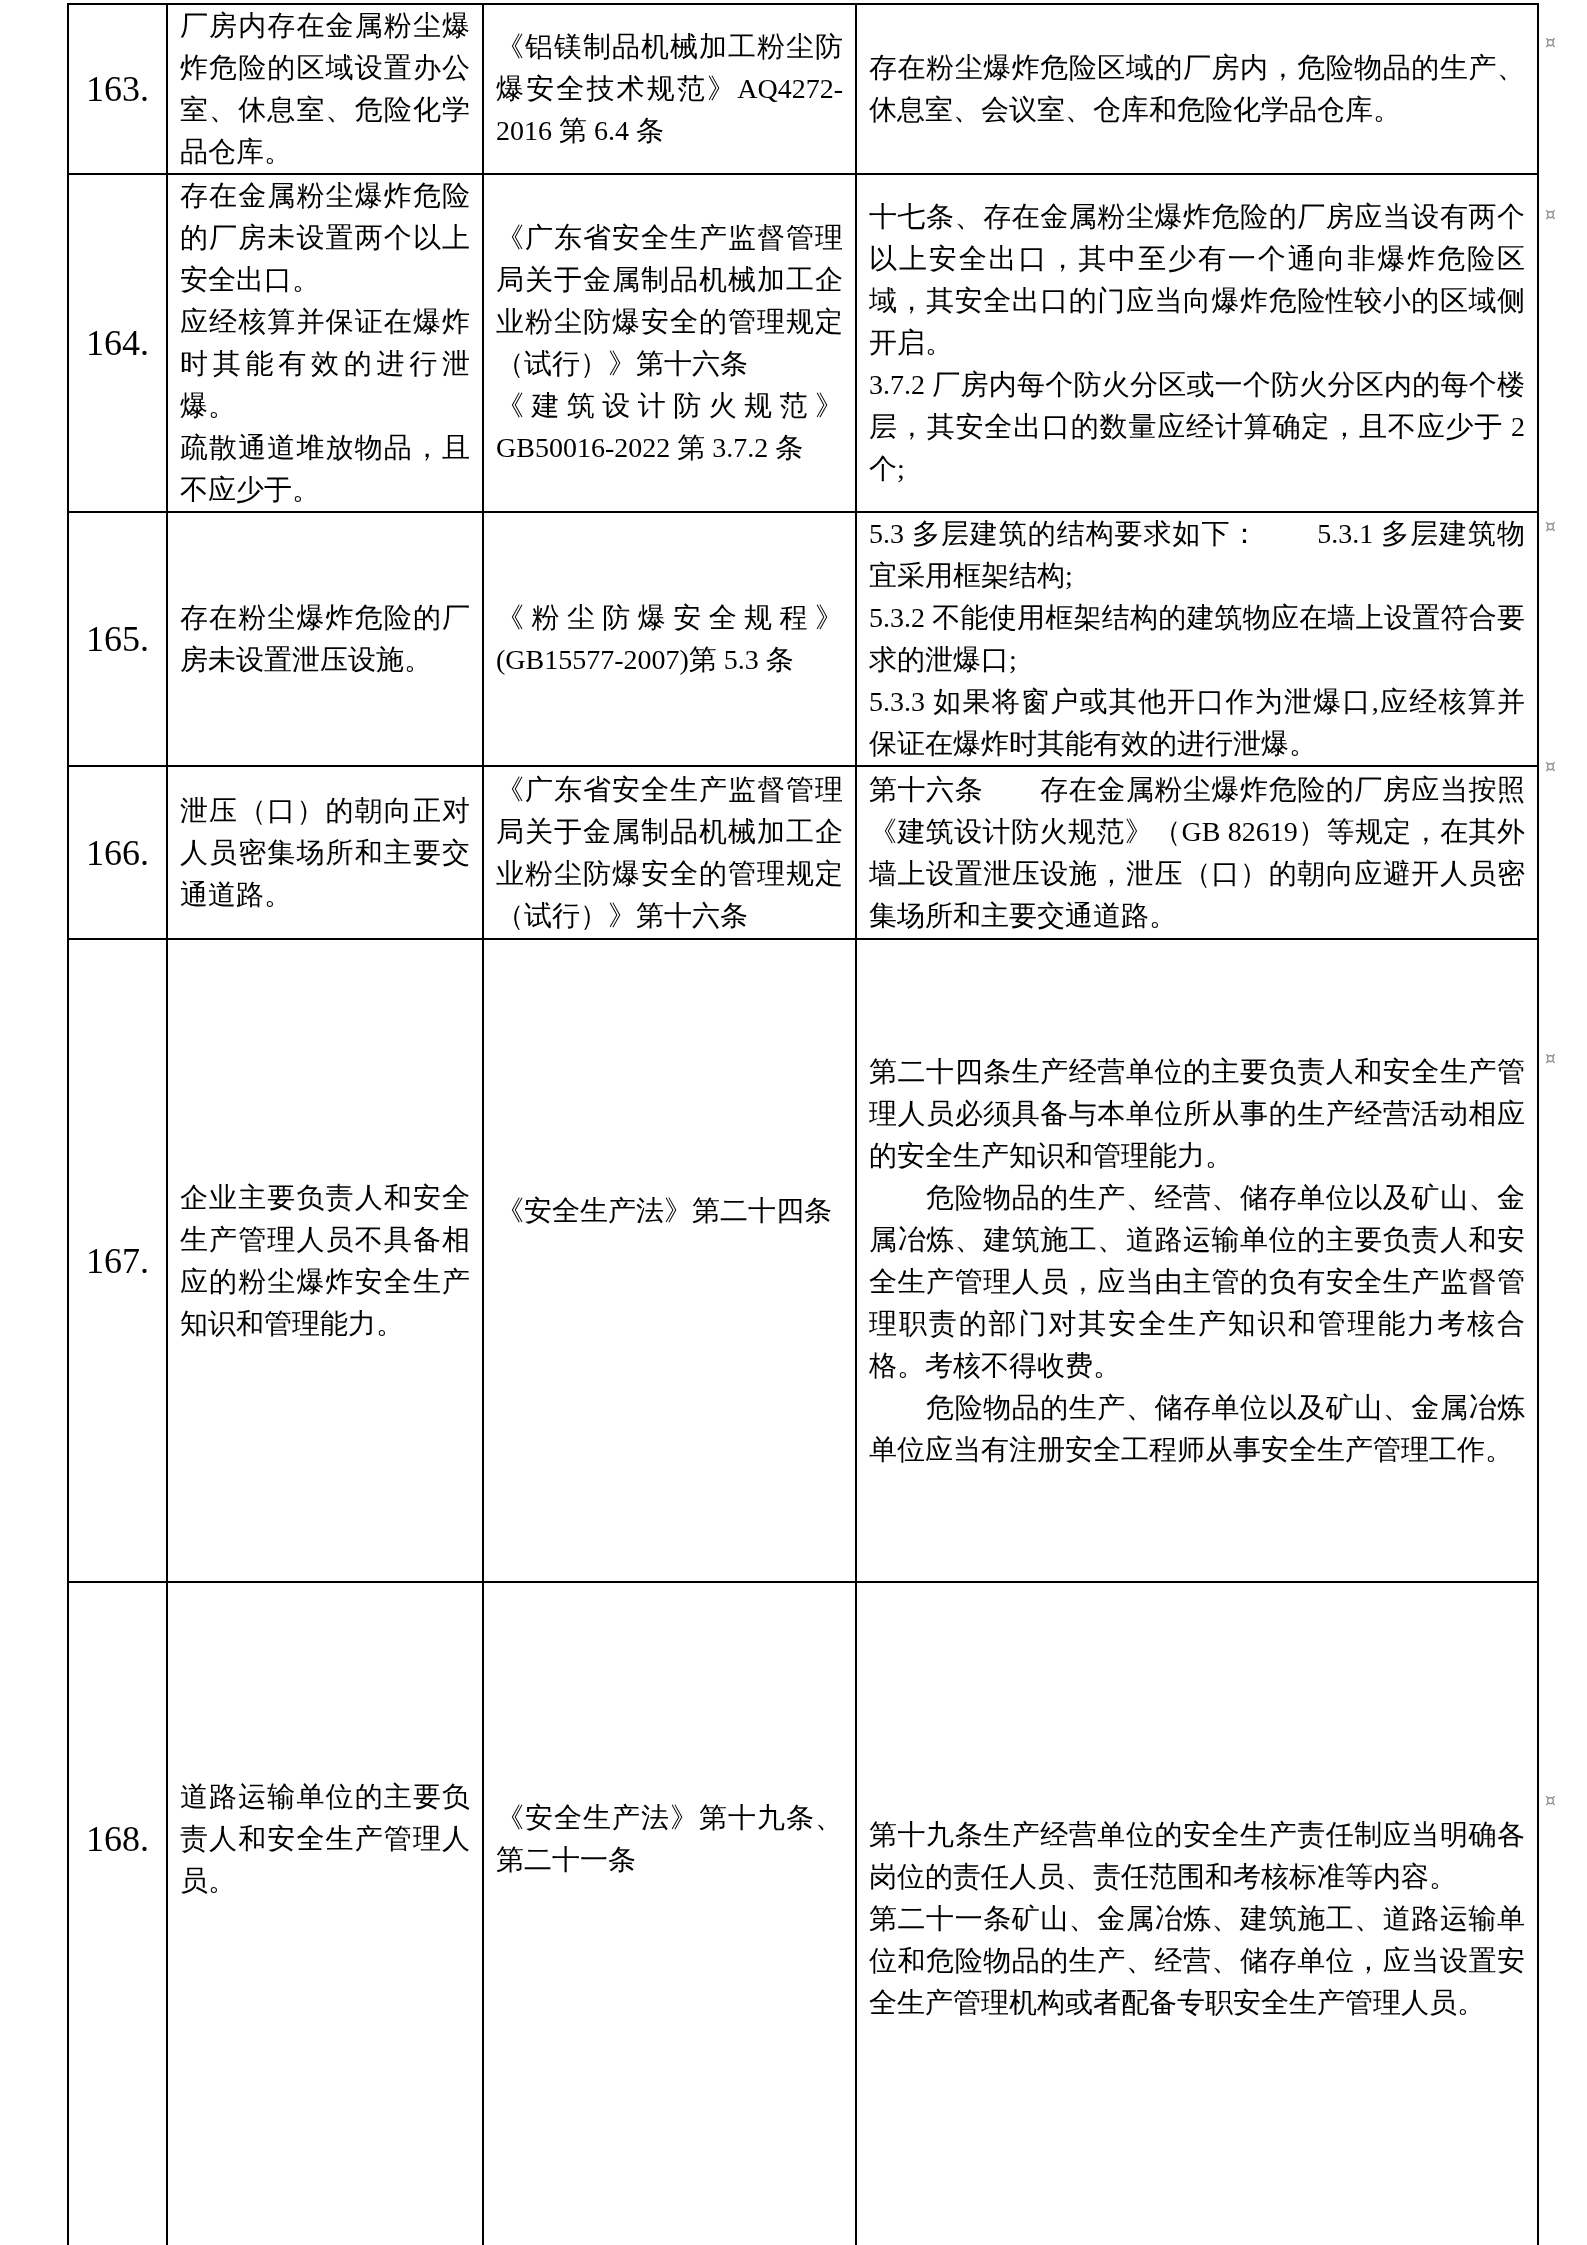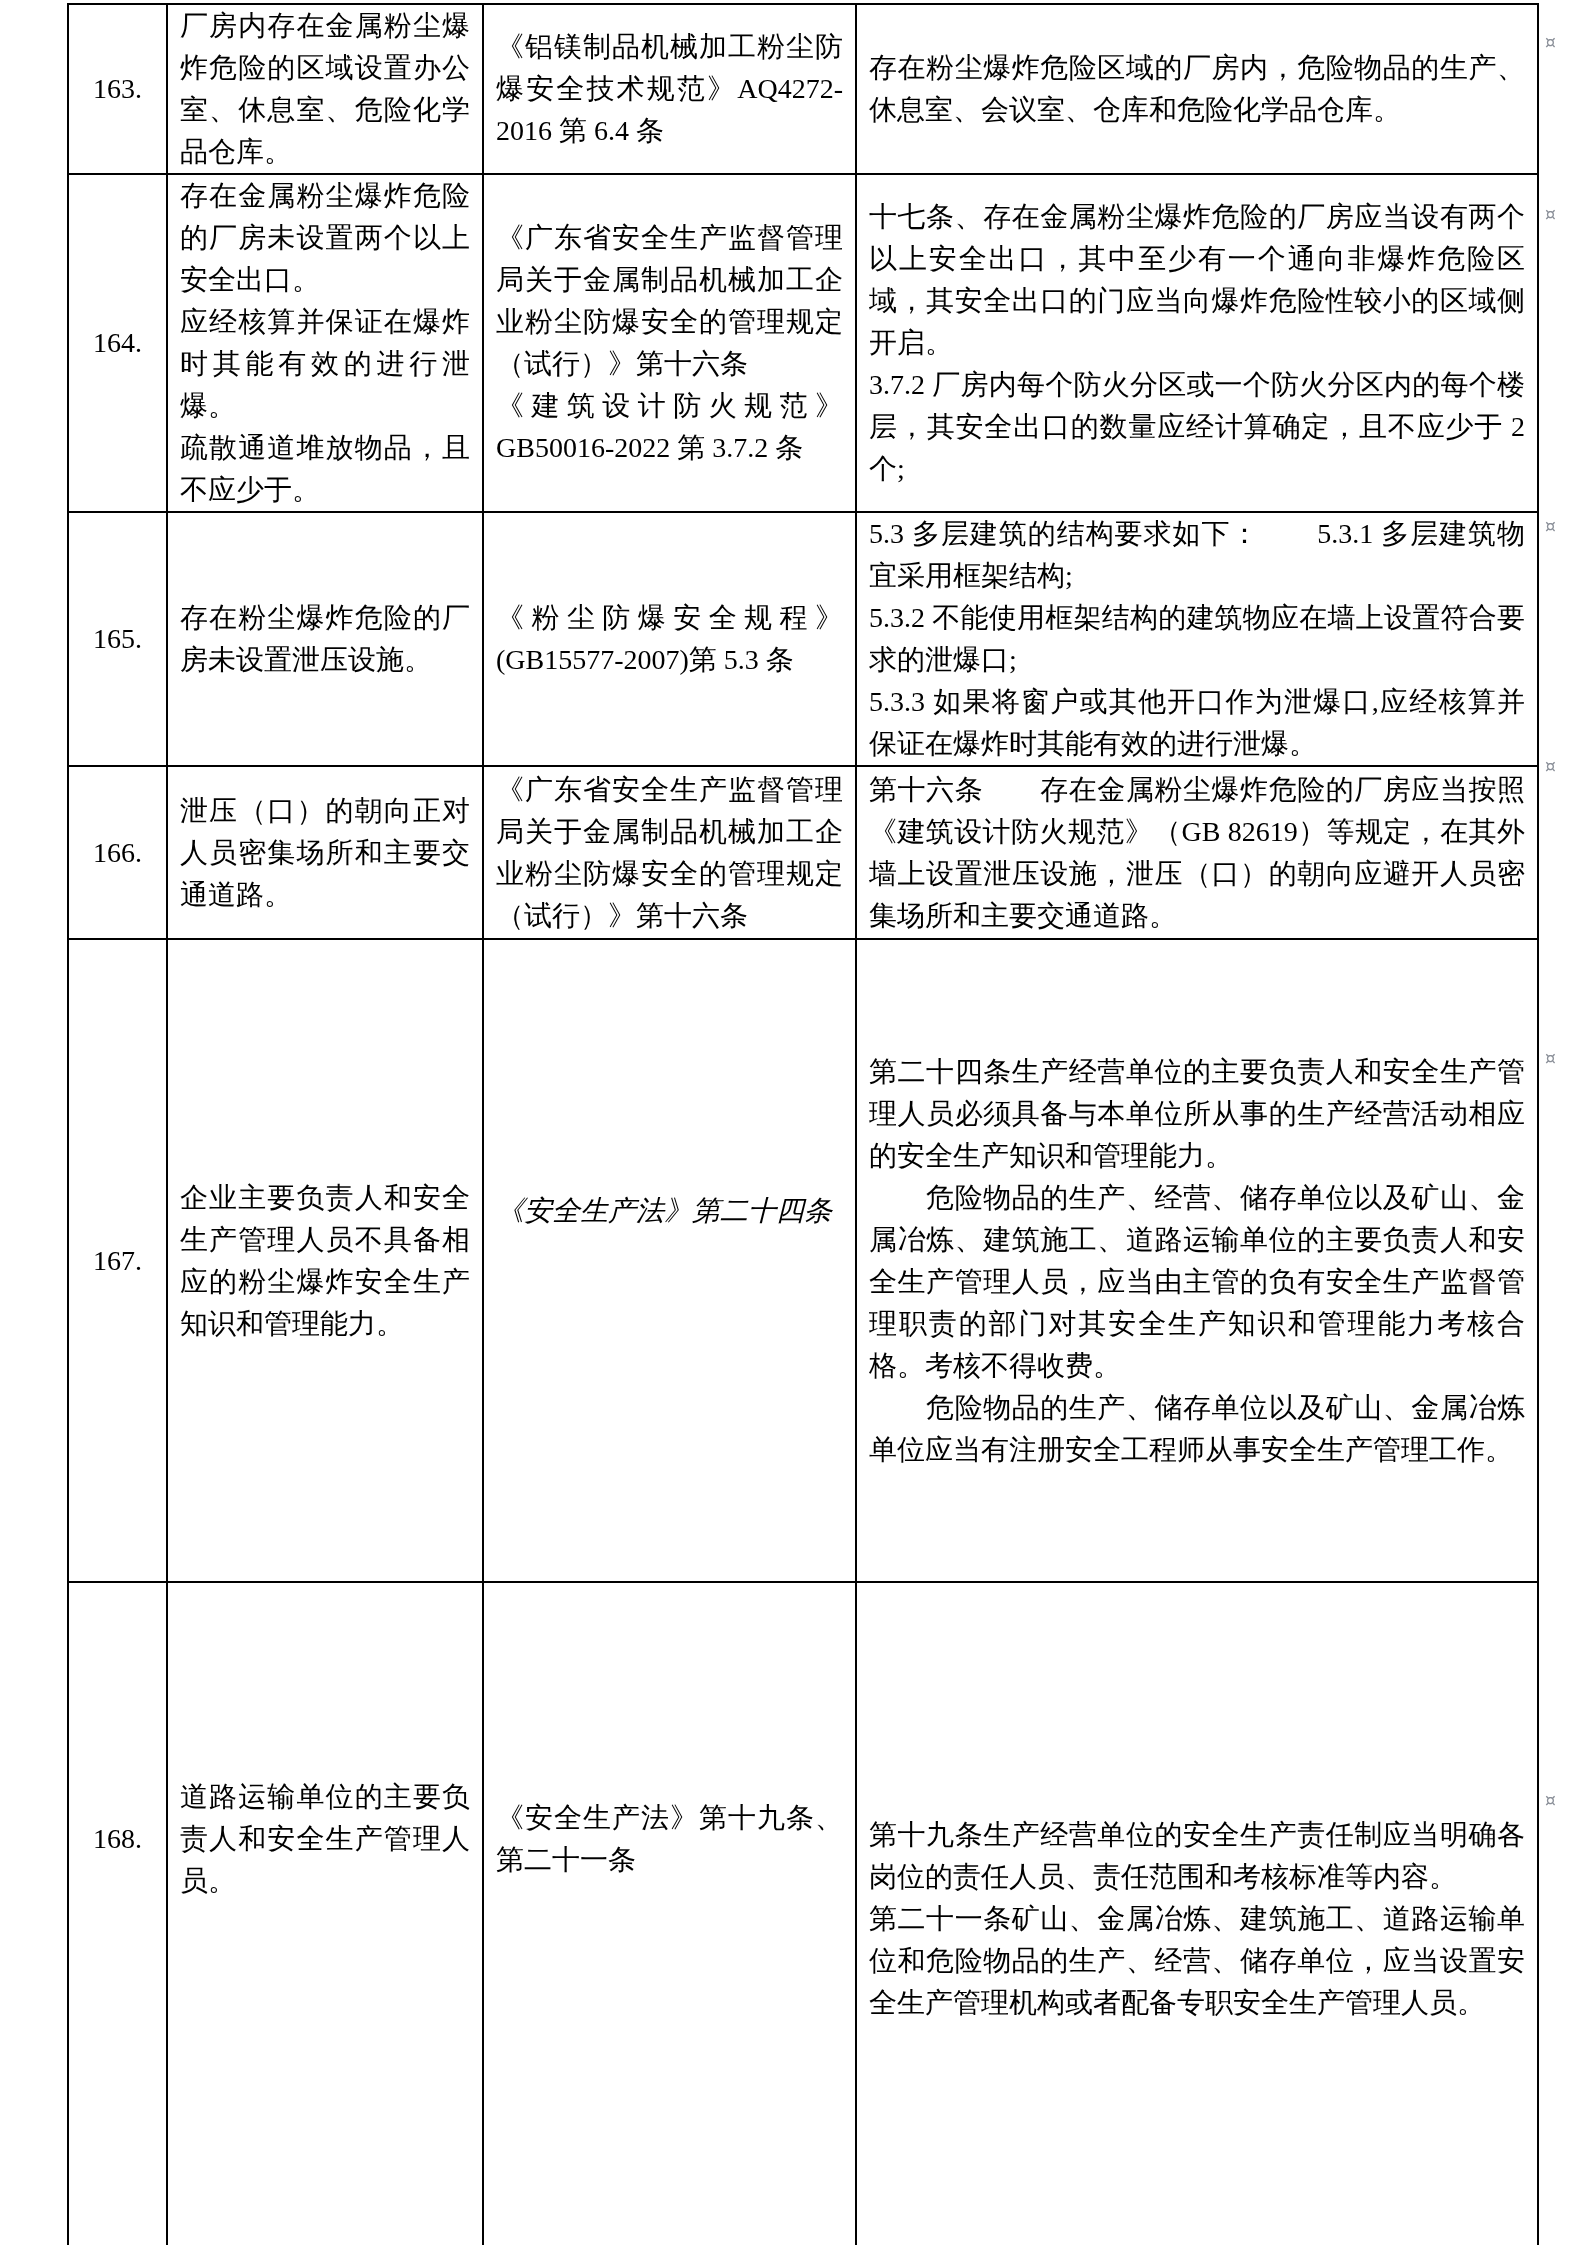--- a/index.html
+++ b/index.html
@@ -25,37 +25,37 @@
     vertical-align:middle;
     padding:0 12px;
     font-size:28px;
     line-height:42px;
     word-break:normal;
     overflow:hidden;
   }
   .doc-table td.c-num {
     text-align:center;
     padding:0 4px;
-    font-size:28px;
+    font-size:36px;
   }
   .para {
     margin:0;
     text-align:justify;
     text-justify:inter-ideograph;
   }
   .c-num .num { display:inline-block; }
   
   tbody tr:nth-child(1) { height:165px; }
   tbody tr:nth-child(2) { height:334px; }
   tbody tr:nth-child(3) { height:247px; }
   tbody tr:nth-child(4) { height:173px; }
   tbody tr:nth-child(5) { height:643px; }
   tbody tr:nth-child(6) { height:673px; }
   
-  tbody tr:nth-child(5) td.c-basis { padding-bottom:100px;font-style:italic; }
+  tbody tr:nth-child(5) td.c-basis { padding-bottom:100px; }
   tbody tr:nth-child(6) td.c-num,
   tbody tr:nth-child(6) td.c-problem,
   tbody tr:nth-child(6) td.c-basis { padding-bottom:160px; }
   
   .row-marker {
     position:absolute;
     left:1545px;
     color:#8a8f98;
     font-size:17px;
     line-height:17px;

